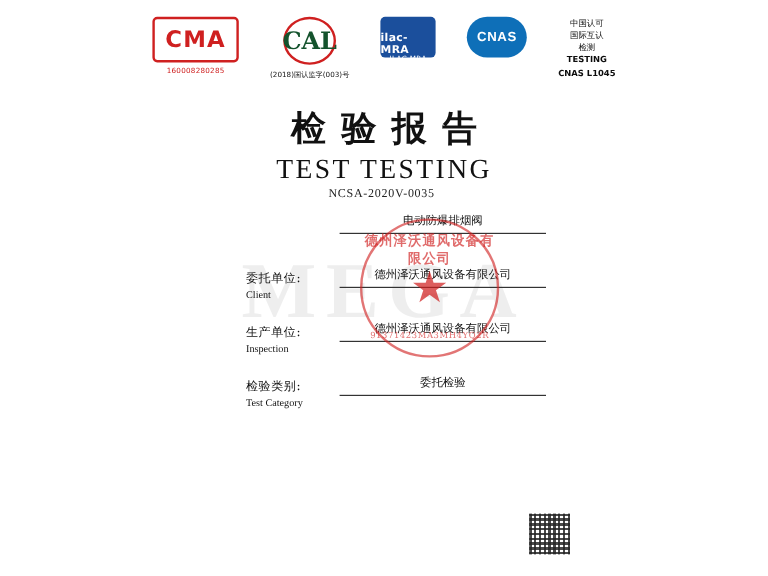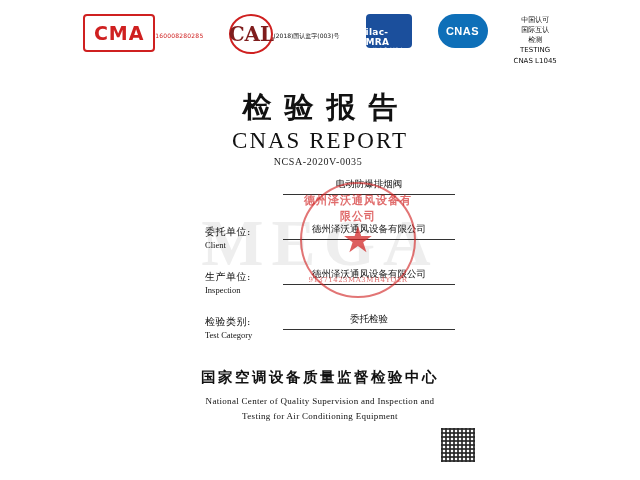--- a/index.html
+++ b/index.html
@@ -28,20 +28,21 @@
     left: 0;
     width: 640px;
     height: 62px;
     display: flex;
     justify-content: center;
     align-items: flex-start;
     gap: 26px;
   }
   .logo-block {
     display: flex;
+    flex-direction: column;
     align-items: center;
   }
 
   
   .cma-mark {
     width: 68px;
     height: 34px;
     border: 2px solid #cf2020;
     border-radius: 4px;
     color: #cf2020;
@@ -61,21 +62,21 @@
     color: #cf2020;
     letter-spacing: 0.2px;
   }
 
   
   .cal-mark {
     width: 40px;
     height: 36px;
     border-radius: 50%;
     border: 2px solid #cf2020;
-    color: #7f1d1d;
+    color: #14532d;
     display: flex;
     align-items: center;
     justify-content: center;
     font-family: "DejaVu Serif", serif;
     font-size: 20px;
     font-weight: bold;
     background: #fff;
   }
   .cal-code {
     margin-top: 4px;
@@ -129,21 +130,21 @@
   
   .cnas-text {
     font-family: "DejaVu Sans", sans-serif;
     font-size: 7px;
     line-height: 1.45;
     color: #0d0d0d;
     text-align: center;
     padding-top: 1px;
   }
   .cnas-text .bold {
-    font-weight: normal;
+    font-weight: bold;
   }
 
   
   .title-cn {
     position: absolute;
     top: 88px;
     left: 0;
     width: 640px;
     text-align: center;
     font-family: "DejaVu Serif", serif;
@@ -380,21 +381,21 @@
       <div>检测</div>
       <div class="bold">TESTING</div>
       <div class="bold">CNAS L1045</div>
     </div>
 
   </div>
 
   <div class="watermark">MEGA</div>
 
   <div class="title-cn">检验报告</div>
-  <div class="title-en">CNAS REPORT</div>
+  <div class="title-en">TEST TESTING</div>
   <div class="report-no">NCSA-2020V-0035</div>
 
   <div class="fields">
 
     <div class="field-row">
       <div class="field-value">电动防爆排烟阀</div>
     </div>
 
     <div class="field-row">
       <div class="field-label">
@@ -422,21 +423,16 @@
 
   </div>
 
   <div class="seal">
     <div class="seal-arc-top">德州泽沃通风设备有限公司</div>
     <div class="seal-star">★</div>
     <div class="seal-arc-bottom">91371423MA3MH4YQ2R</div>
   </div>
 
 
-  <div class="footer">
-    <div class="footer-cn">国家空调设备质量监督检验中心</div>
-    <div class="footer-en1">National Center of Quality Supervision and Inspection and</div>
-    <div class="footer-en2">Testing for Air Conditioning Equipment</div>
-  </div>
 
   <div class="qr"></div>
 
 </div>
 
 </body></html>

